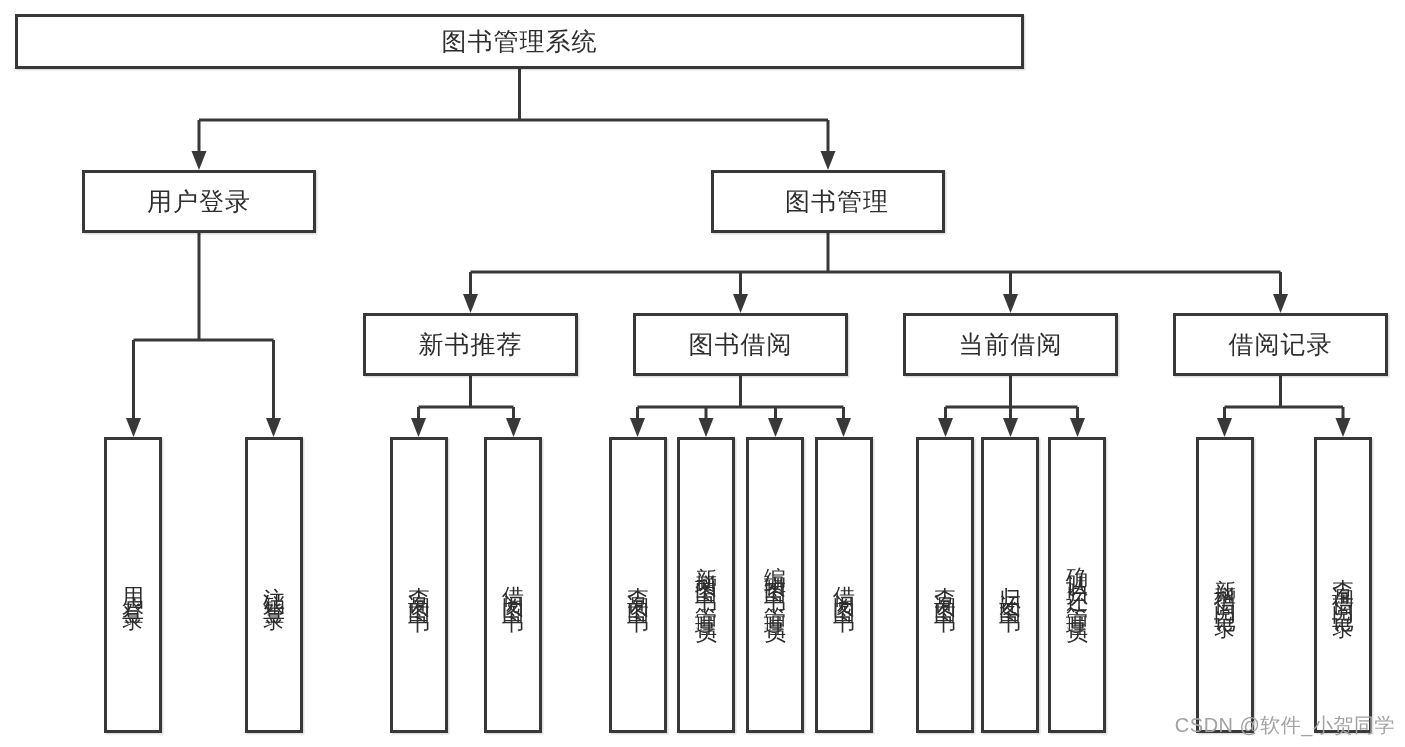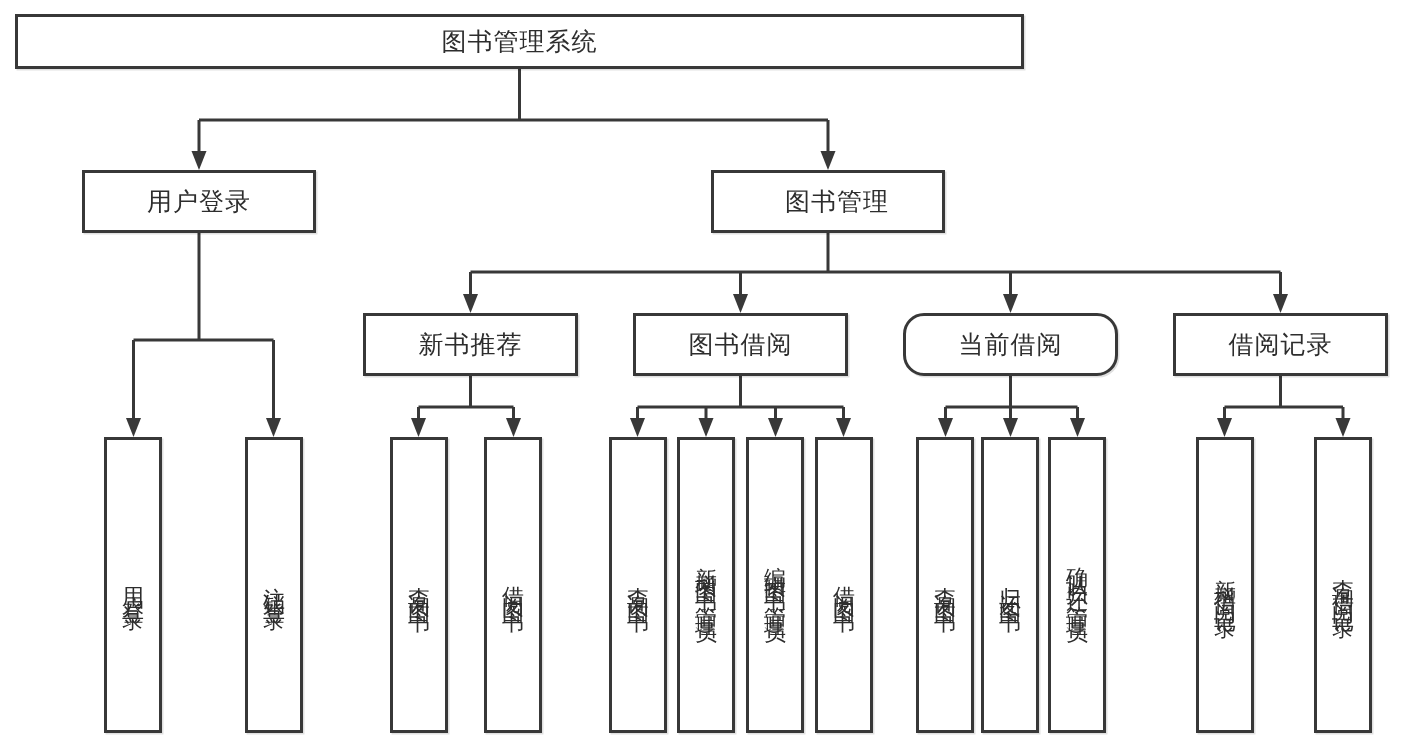--- a/index.html
+++ b/index.html
@@ -90,21 +90,21 @@
     <polygon points="1335.5,418 1350.5,418 1343,437"></polygon>
   </svg>
 
   <div class="box h-box" style="left:15px;top:14px;width:1009px;height:55px;">图书管理系统</div>
 
   <div class="box h-box" style="left:82px;top:170px;width:234px;height:63px;">用户登录</div>
   <div class="box h-box" style="left:711px;top:170px;width:234px;height:63px;padding-left:18px;">图书管理</div>
 
   <div class="box h-box" style="left:363px;top:313px;width:215px;height:63px;">新书推荐</div>
   <div class="box h-box" style="left:633px;top:313px;width:215px;height:63px;">图书借阅</div>
-  <div class="box h-box" style="left:903px;top:313px;width:215px;height:63px;border-radius:21px;">当前借阅</div>
+  <div class="box h-box" style="left:903px;top:313px;width:215px;height:63px;">当前借阅</div>
   <div class="box h-box" style="left:1173px;top:313px;width:215px;height:63px;">借阅记录</div>
 
   <div class="box v-box" style="left:104px;top:437px;width:58px;height:296px;">
     <span class="vtext">用户登录</span>
   </div>
   <div class="box v-box" style="left:245px;top:437px;width:58px;height:296px;">
     <span class="vtext">注销登录</span>
   </div>
 
   <div class="box v-box" style="left:390px;top:437px;width:58px;height:296px;">
@@ -137,13 +137,14 @@
     <span class="vtext">确认归还（管理员）</span>
   </div>
 
   <div class="box v-box" style="left:1196px;top:437px;width:58px;height:296px;">
     <span class="vtext">新增借阅记录</span>
   </div>
   <div class="box v-box" style="left:1314px;top:437px;width:58px;height:296px;">
     <span class="vtext">查询借阅记录</span>
   </div>
 
+  <div class="watermark">CSDN @软件_小贺同学</div>
 </div>
 
 </body></html>

